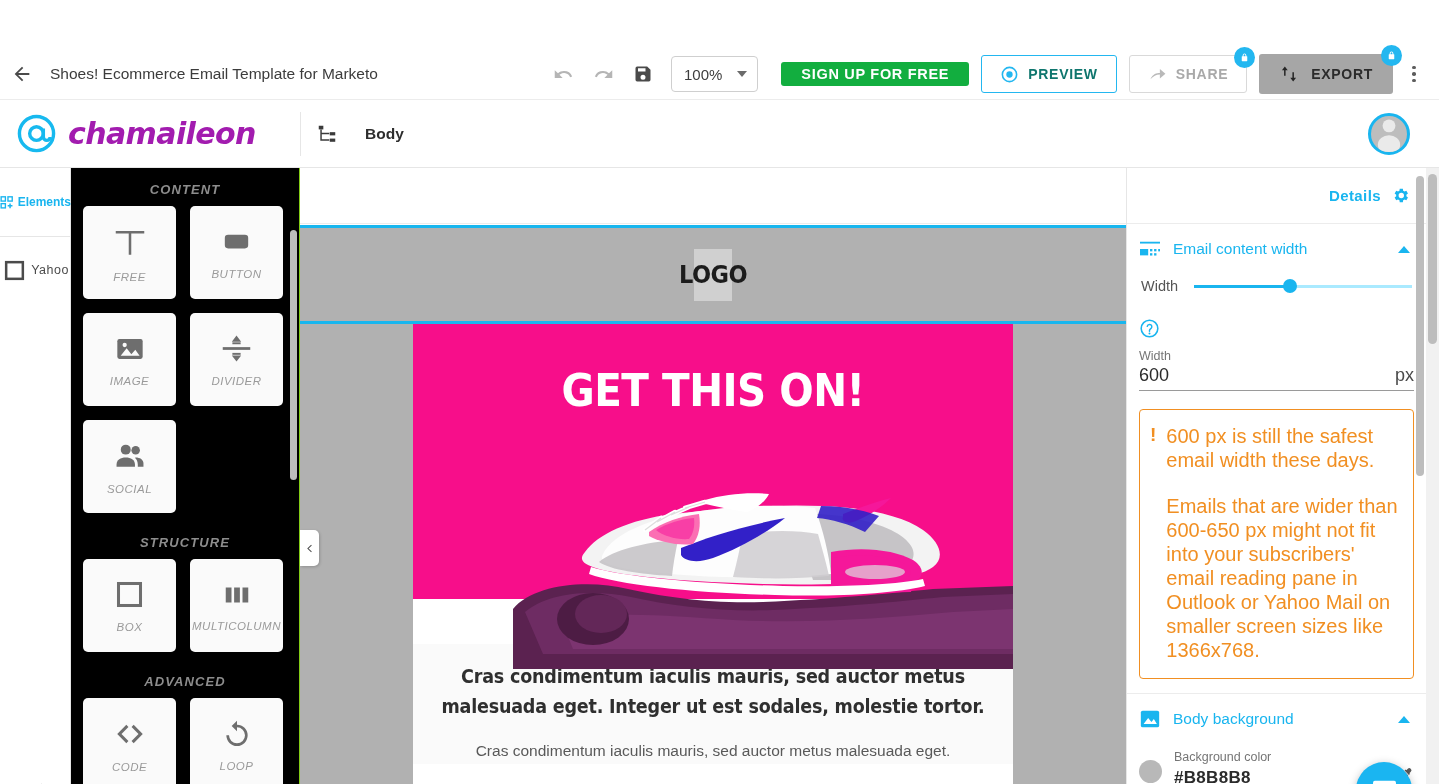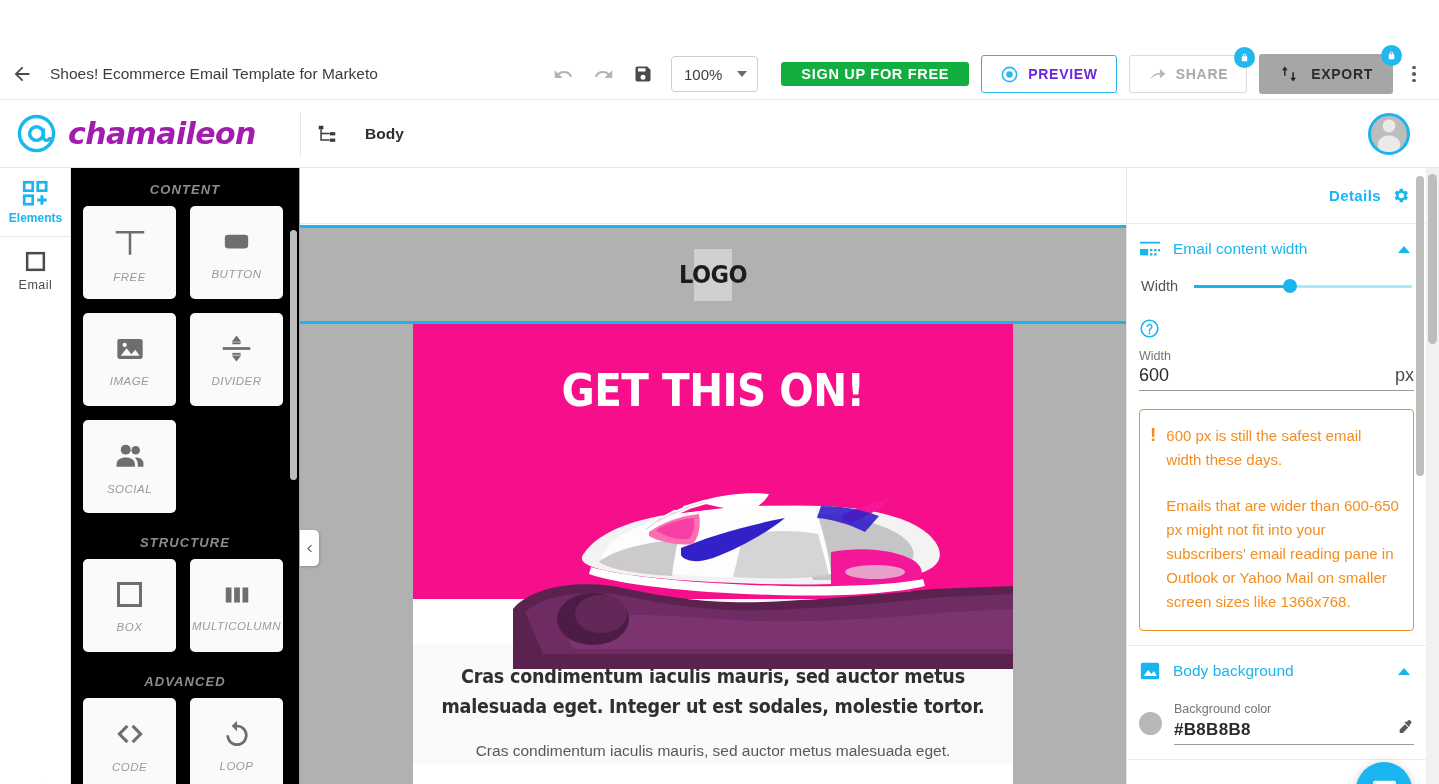--- a/index.html
+++ b/index.html
@@ -53,21 +53,21 @@
     height: 24px; padding: 0 20px; font-size: 14.5px; font-weight: bold;
     letter-spacing: 0.7px; cursor: pointer; margin-right: 12px;
     font-family: "Liberation Sans", sans-serif;
   }
   .btn-outline {
     height: 38px; padding: 0 18px; border-radius: 3px; background: #fff;
     display: flex; align-items: center; gap: 9px; font-size: 14px;
     font-weight: bold; letter-spacing: 0.7px; cursor: pointer;
     position: relative; margin-right: 12px;
   }
-  .btn-preview { border: 1px solid #23b7f0; color: #6d28d9; }
+  .btn-preview { border: 1px solid #23b7f0; color: #0f766e; }
   .btn-share { border: 1px solid #d9d9d9; color: #a9a9a9; }
   .btn-export {
     border: none; background: #a6a6a6; color: #2b2b2b;
     height: 40px; padding: 0 20px; border-radius: 3px;
     display: flex; align-items: center; gap: 12px; font-size: 14px;
     font-weight: bold; letter-spacing: 0.7px; cursor: pointer;
     position: relative; margin-right: 4px;
   }
   .lock-badge {
     position: absolute; top: -9px; right: -9px; width: 21px; height: 21px;
@@ -97,21 +97,21 @@
     border: 3px solid #19b5ef; background: #bdbdbd; overflow: hidden; cursor: pointer;
     display:flex; align-items:flex-end; justify-content:center;
   }
 
   
   .left-rail {
     position: absolute; top: 120px; left: 0; width: 71px; height: 664px;
     background: #fff; border-right: 1px solid #e6e6e6;
   }
   .rail-item {
-    width: 71px; height: 68px; display: flex; flex-direction: column;
+    width: 71px; height: 68px; display: flex; flex-direction: row;
     align-items: center; justify-content: center; gap: 4px; cursor: pointer;
     position: relative;
   }
   .rail-item .rl { font-size: 12px; font-weight: bold; }
   .rail-active .rl { color: #19b5ef; }
   .rail-inactive .rl { color: #4b4b4b; font-weight: normal; font-size: 12.5px; letter-spacing: .5px; }
   .rail-sep { position:absolute; top:0; left:0; width:71px; height:1px; background:#e6e6e6; }
   .wand-btn { position: absolute; bottom: 24px; left: 0; width: 71px;
     display: flex; align-items: center; justify-content: center; cursor: pointer; }
 
@@ -215,21 +215,21 @@
     display: flex; align-items: baseline; justify-content: space-between;
     border-bottom: 1px solid #9a9a9a; padding-bottom: 4px; margin-top: 2px;
   }
   .field-val { font-size: 18px; color: #2b2b2b; }
   .field-unit { font-size: 18px; color: #4a4a4a; }
   .note {
     margin-top: 18px; border: 1px solid #f18f22; border-radius: 4px;
     padding: 14px 14px 16px 10px; display: flex; gap: 10px;
   }
   .note .bang { color: #f18f22; font-weight: bold; font-size: 19px; line-height: 22px; }
-  .note .ntxt { color: #f18f22; font-size: 15px; line-height: 24px; }
+  .note .ntxt { color: #f18f22; font-size: 20px; line-height: 24px; }
   .note .ntxt p + p { margin-top: 22px; }
   .color-row { display: flex; align-items: center; gap: 12px; margin-top: 6px; }
   .swatch { width: 23px; height: 23px; border-radius: 50%; background: #b8b8b8; flex: none; cursor: pointer; }
   .color-field { flex: 1; }
   .color-val { font-size: 17px; color: #2b2b2b; font-weight: bold; letter-spacing: .3px; }
   .right-scroll {
     position: absolute; right: 2px; top: 8px; width: 8px; height: 300px;
     background: #bdbdbd; border-radius: 4px;
   }
   .chat-bubble {
@@ -360,21 +360,21 @@
         <rect x="2" y="14" width="7.5" height="7.5" fill="none" stroke="#19b5ef" stroke-width="2.4"></rect>
         <path d="M17.7 13.6v8.4M13.5 17.8h8.4" stroke="#19b5ef" stroke-width="2.6"></path>
       </svg>
       <span class="rl">Elements</span>
     </div>
     <div class="rail-item rail-inactive">
       <span class="rail-sep"></span>
       <svg width="25" height="25" viewBox="0 0 24 24">
         <rect x="4" y="4" width="16" height="16" fill="none" stroke="#4b4b4b" stroke-width="2.4"></rect>
       </svg>
-      <span class="rl">Email</span>
+      <span class="rl">Yahoo</span>
     </div>
     <div class="wand-btn">
       <svg width="28" height="28" viewBox="0 0 24 24">
         <path d="M4 20 15 9l-1.8-1.8L2.2 18.2z" fill="#6e6e6e"></path>
         <path d="M16.5 3l.9 2.2 2.2.9-2.2.9-.9 2.2-.9-2.2-2.2-.9 2.2-.9z" fill="#6e6e6e"></path>
         <path d="M20.5 12l.6 1.5 1.5.6-1.5.6-.6 1.5-.6-1.5-1.5-.6 1.5-.6z" fill="#6e6e6e"></path>
       </svg>
     </div>
   </div>
 

